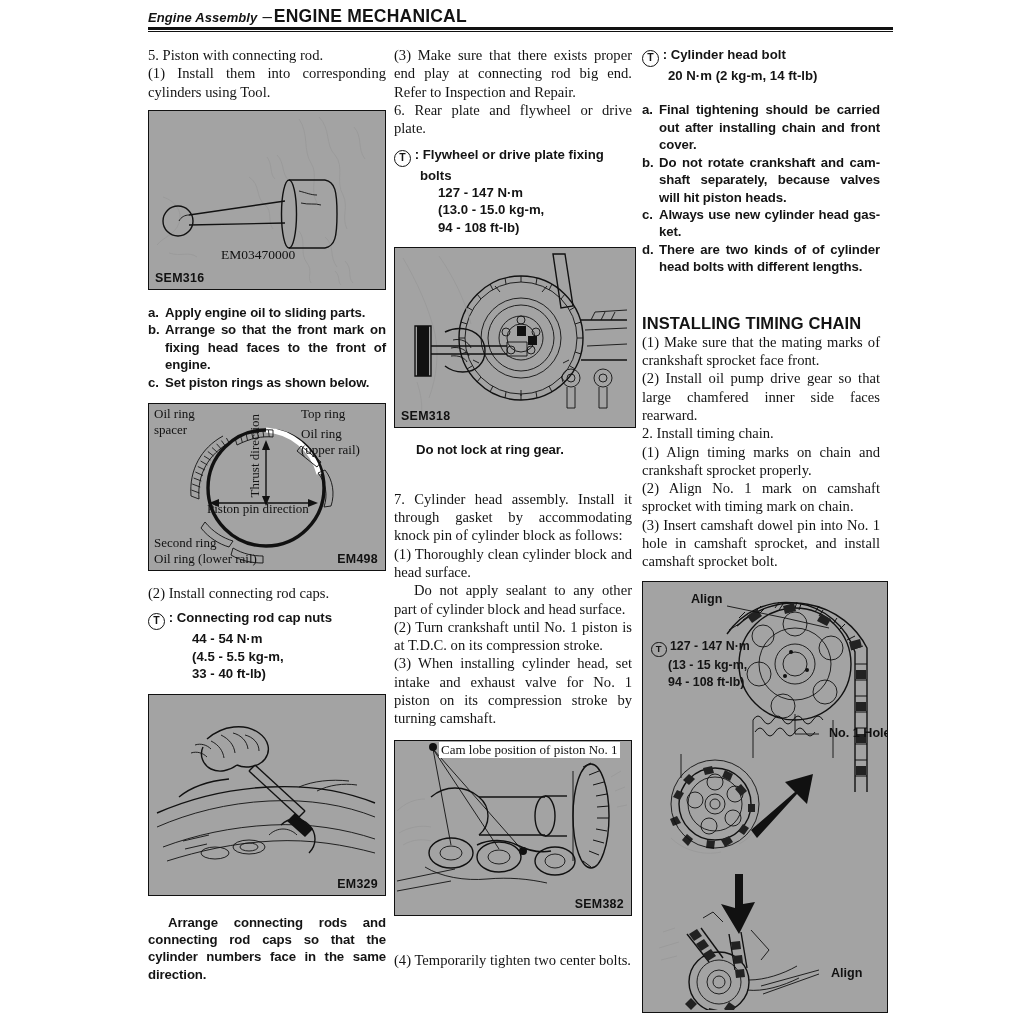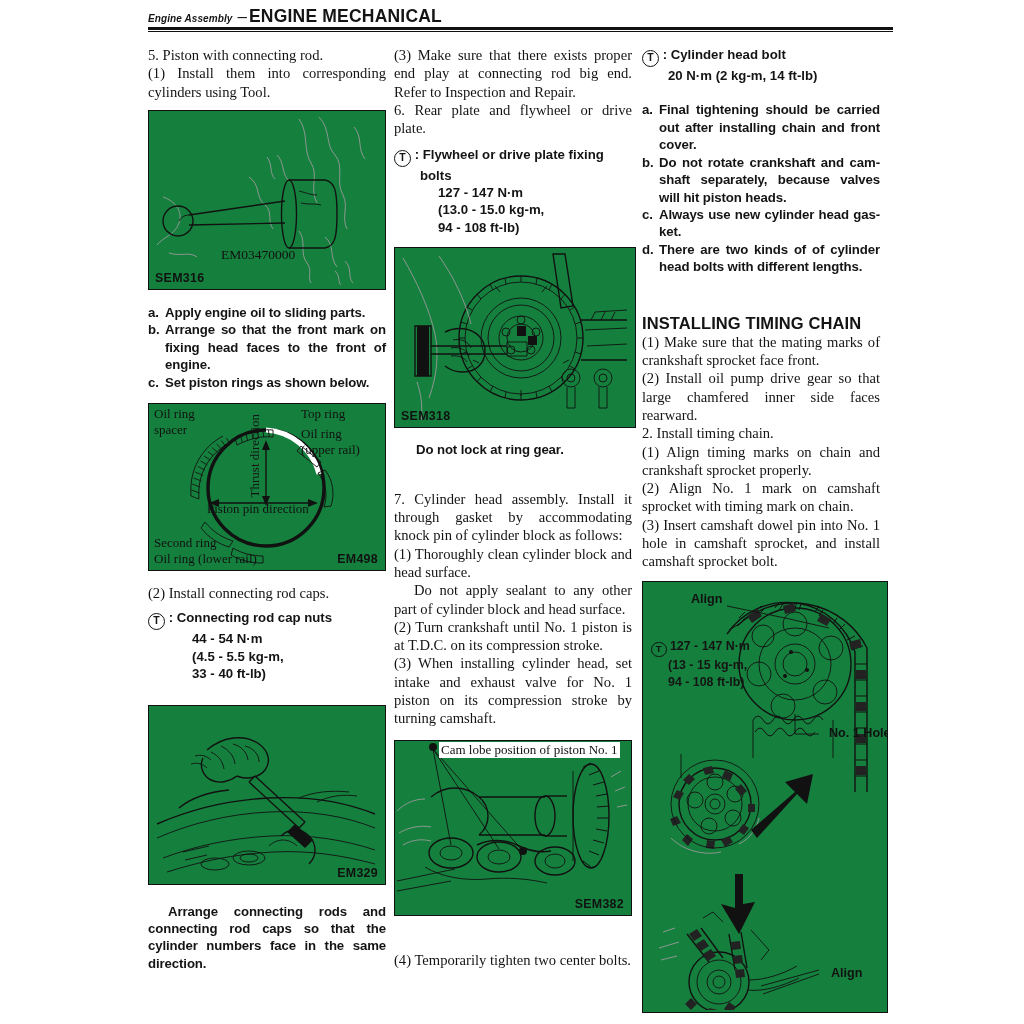--- a/index.html
+++ b/index.html
@@ -29,21 +29,21 @@
   }
   .header-line {
     display: flex;
     align-items: baseline;
     white-space: nowrap;
   }
   .hdr-italic {
     font-family: "Liberation Sans", sans-serif;
     font-style: italic;
     font-weight: bold;
-    font-size: 10px;
+    font-size: 13px;
     letter-spacing: .1px;
   }
   .hdr-dash {
     font-family: "Liberation Sans", sans-serif;
     font-size: 17px;
     margin: 0 2px 0 5px;
   }
   .hdr-main {
     font-family: "Liberation Sans", sans-serif;
     font-weight: bold;
@@ -152,21 +152,21 @@
     line-height: 1.32;
     padding-left: 44px;
     white-space: nowrap;
   }
   .tq-val.ind2 { padding-left: 26px; }
 
   
   .figbox {
     position: relative;
     border: 1.6px solid #111;
-    background: #15803d;
+    background: #a3a3a3;
     box-sizing: border-box;
     overflow: hidden;
   }
   .figcode {
     position: absolute;
     font-family: "Liberation Sans", sans-serif;
     font-weight: bold;
     font-size: 12.4px;
     letter-spacing: .3px;
     color: #111;
@@ -355,21 +355,21 @@
       <div class="tq-head">
         <span class="tq-sym">T</span>
         <span>:</span>
         <span>Connecting rod cap nuts</span>
       </div>
       <div class="tq-val">44 - 54 N·m</div>
       <div class="tq-val">(4.5 - 5.5 kg-m,</div>
       <div class="tq-val">33 - 40 ft-lb)</div>
     </div>
 
-    <div class="figbox" style="width:238px;height:180px;margin-top:22px;">
+    <div class="figbox" style="width:238px;height:202px;margin-top:11px;">
       <svg width="234" height="176" viewBox="0 0 234 176">
 
         <path class="ln" d="M58,44 C74,30 96,28 110,38 C120,45 122,56 116,64 C110,72 96,74 88,70"></path>
         <path class="ln" d="M88,70 C80,76 70,78 62,74 C54,70 50,60 54,52"></path>
         <path class="ln-thin" d="M96,40 C104,42 110,48 110,56"></path>
         <path class="ln-thin" d="M84,38 C92,40 98,46 99,54"></path>
         <path class="ln-thin" d="M72,40 C80,44 85,50 86,58"></path>
         <path class="ln-thin" d="M62,46 C70,50 74,56 75,63"></path>
         <path class="ln-thin" d="M46,50 C52,48 58,50 62,54"></path>
         <path class="ln-thin" d="M42,58 C48,56 54,58 58,62"></path>

